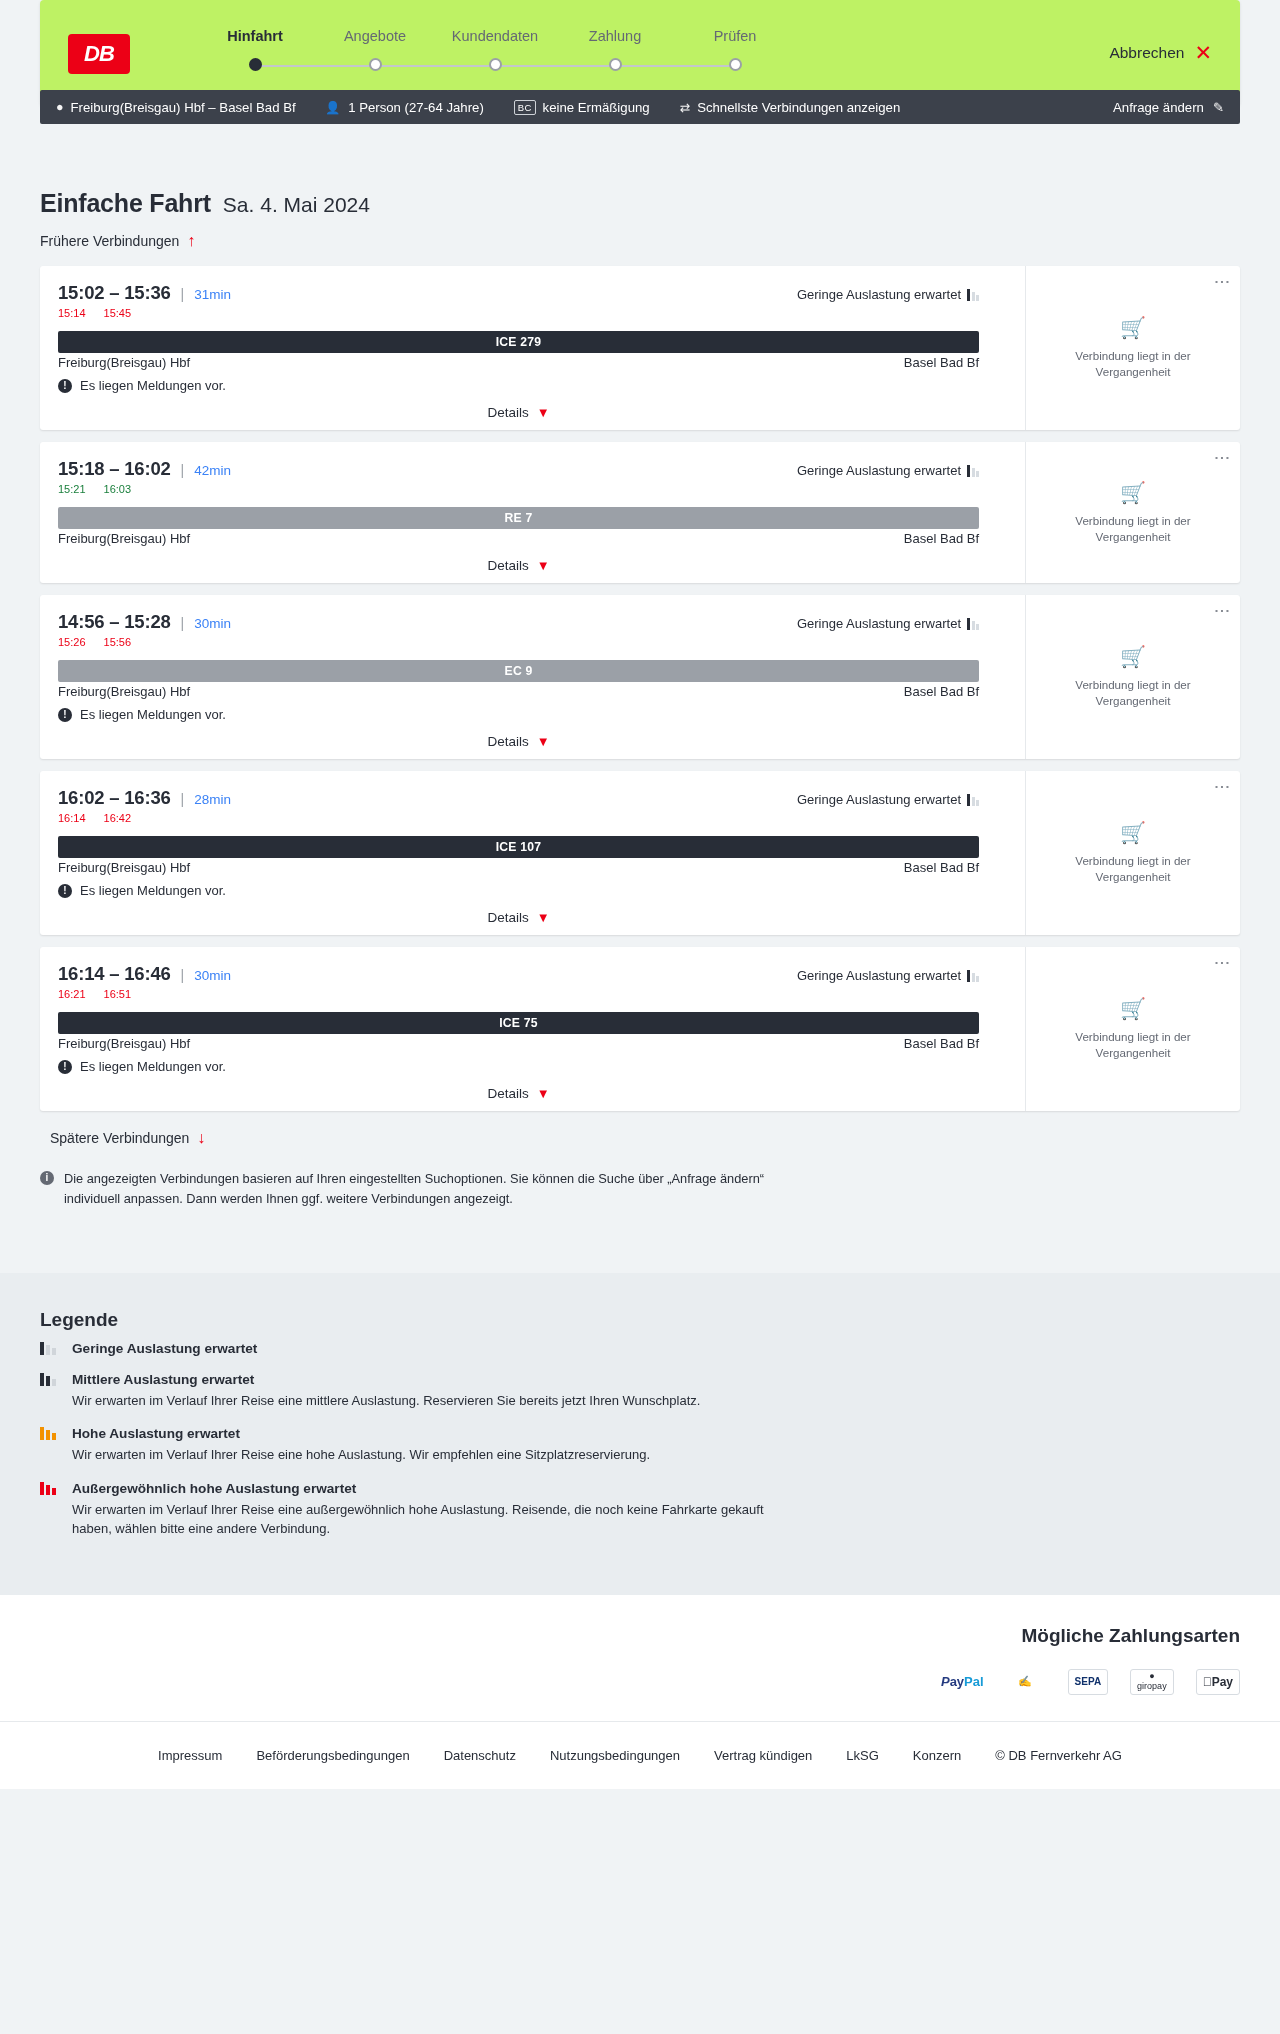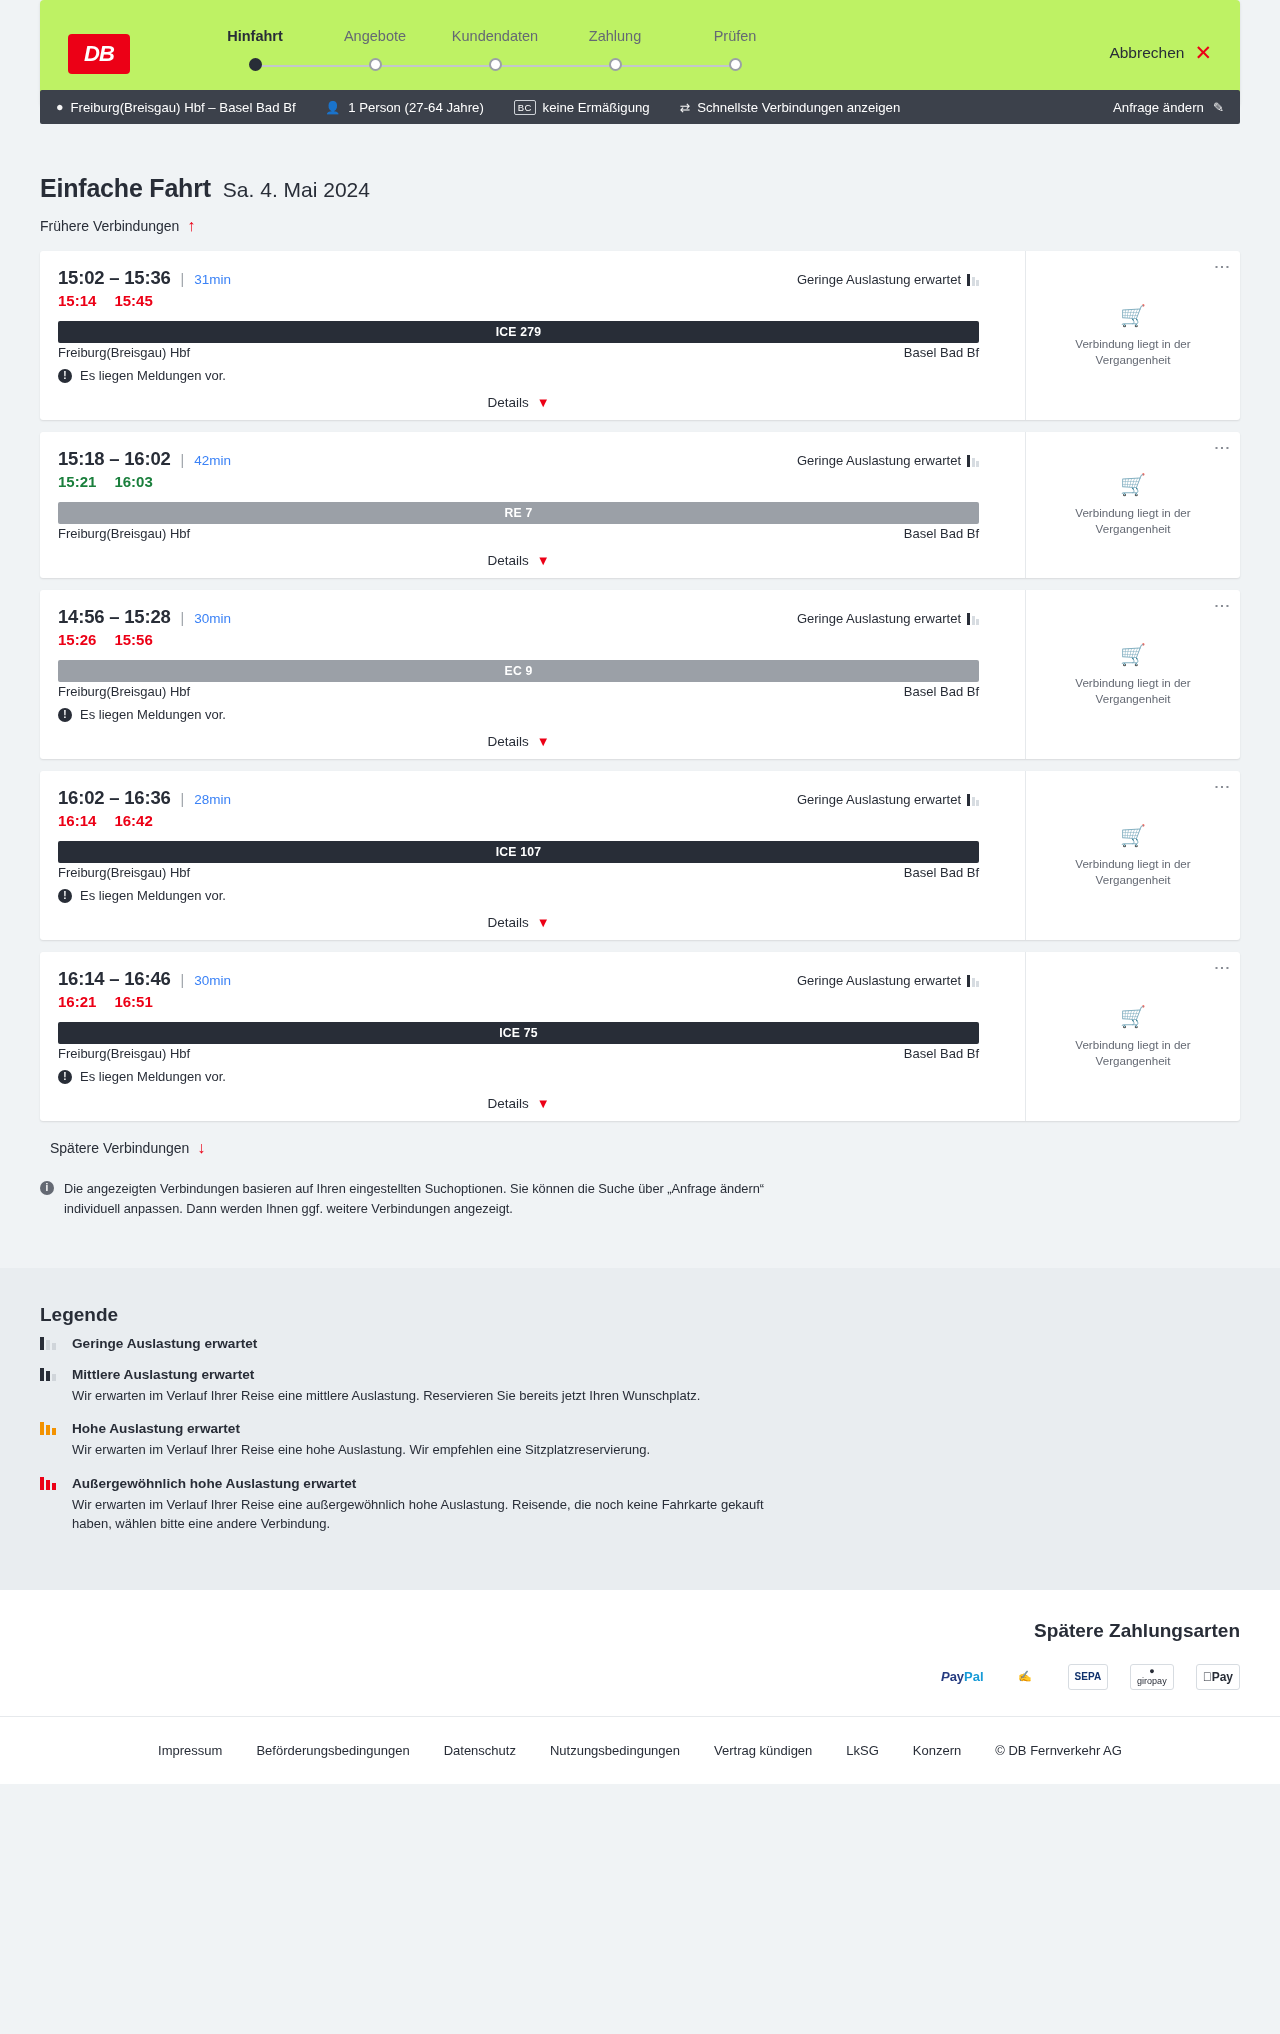--- a/index.html
+++ b/index.html
@@ -71,21 +71,21 @@
   .summary-item .ic { opacity: .95; font-size: 12.5px; }
   .badge-bc {
     border: 1px solid #cfd3d8; border-radius: 2px; font-size: 9.5px;
     padding: 1px 3px; letter-spacing: .3px;
   }
   .summary-right {
     margin-left: auto; display: flex; align-items: center; gap: 9px; cursor: pointer;
   }
 
   
-  .content { padding: 0 40px; background: #f0f3f5; }
+  .content { padding: 15px 40px; background: #f0f3f5; }
   .page-title-row {
     display: flex; align-items: baseline; gap: 12px;
     padding-top: 50px;
   }
   .page-title { font-size: 25px; font-weight: bold; letter-spacing: -.2px; }
   .page-date { font-size: 21px; color: #282d37; }
   .earlier-link, .later-link {
     display: flex; align-items: center; gap: 8px;
     font-size: 14px; color: #282d37; margin: 14px 0 16px 0; cursor: pointer;
   }
@@ -127,21 +127,21 @@
     display: flex; align-items: center; gap: 6px;
   }
   .util-bars { display: inline-flex; align-items: flex-end; gap: 1.5px; height: 12px; }
   .util-bars i { display: block; width: 3px; background: #d7dce1; }
   .util-bars i.on { background: #282d37; }
   .util-bars i:nth-child(1) { height: 12px; }
   .util-bars i:nth-child(2) { height: 9px; }
   .util-bars i:nth-child(3) { height: 6px; }
 
   .real-row { display: flex; gap: 18px; margin-top: 3px; }
-  .real-time { font-size: 15px; font-weight: bold; }
+  .real-time { font-size: 11px; font-weight: normal; }
   .real-time.red { color: #ec0016; }
   .real-time.green { color: #1a7f3c; }
 
   .train-bar {
     margin-top: 12px; height: 22px; border-radius: 2px;
     display: flex; align-items: center; justify-content: center;
     color: #ffffff; font-size: 12.2px; font-weight: bold; letter-spacing: .2px;
   }
   .train-bar.dark { background: #282d37; }
   .train-bar.grey { background: #9ba0a7; }
@@ -549,21 +549,21 @@
               <i class="on"></i>
             </span>
             <span class="legend-label">Außergewöhnlich hohe Auslastung erwartet</span>
           </div>
           <div class="legend-desc">Wir erwarten im Verlauf Ihrer Reise eine außergewöhnlich hohe Auslastung. Reisende, die noch keine Fahrkarte gekauft haben, wählen bitte eine andere Verbindung.</div>
         </div>
       </div>
   </div>
 
   <div class="pay-section">
-    <div class="pay-title">Spätere Zahlungsarten</div>
+    <div class="pay-title">Mögliche Zahlungsarten</div>
     <div class="pay-row">
       <div class="pay-logo paypal"><i>P</i>ay<span class="b">Pal</span></div>
       <div class="pay-logo">✍</div>
       <div class="pay-logo box sepa">SEPA</div>
       <div class="pay-logo box giro">●<br>giropay</div>
       <div class="pay-logo box applepay">Pay</div>
     </div>
   </div>
 
   <div class="footer">

